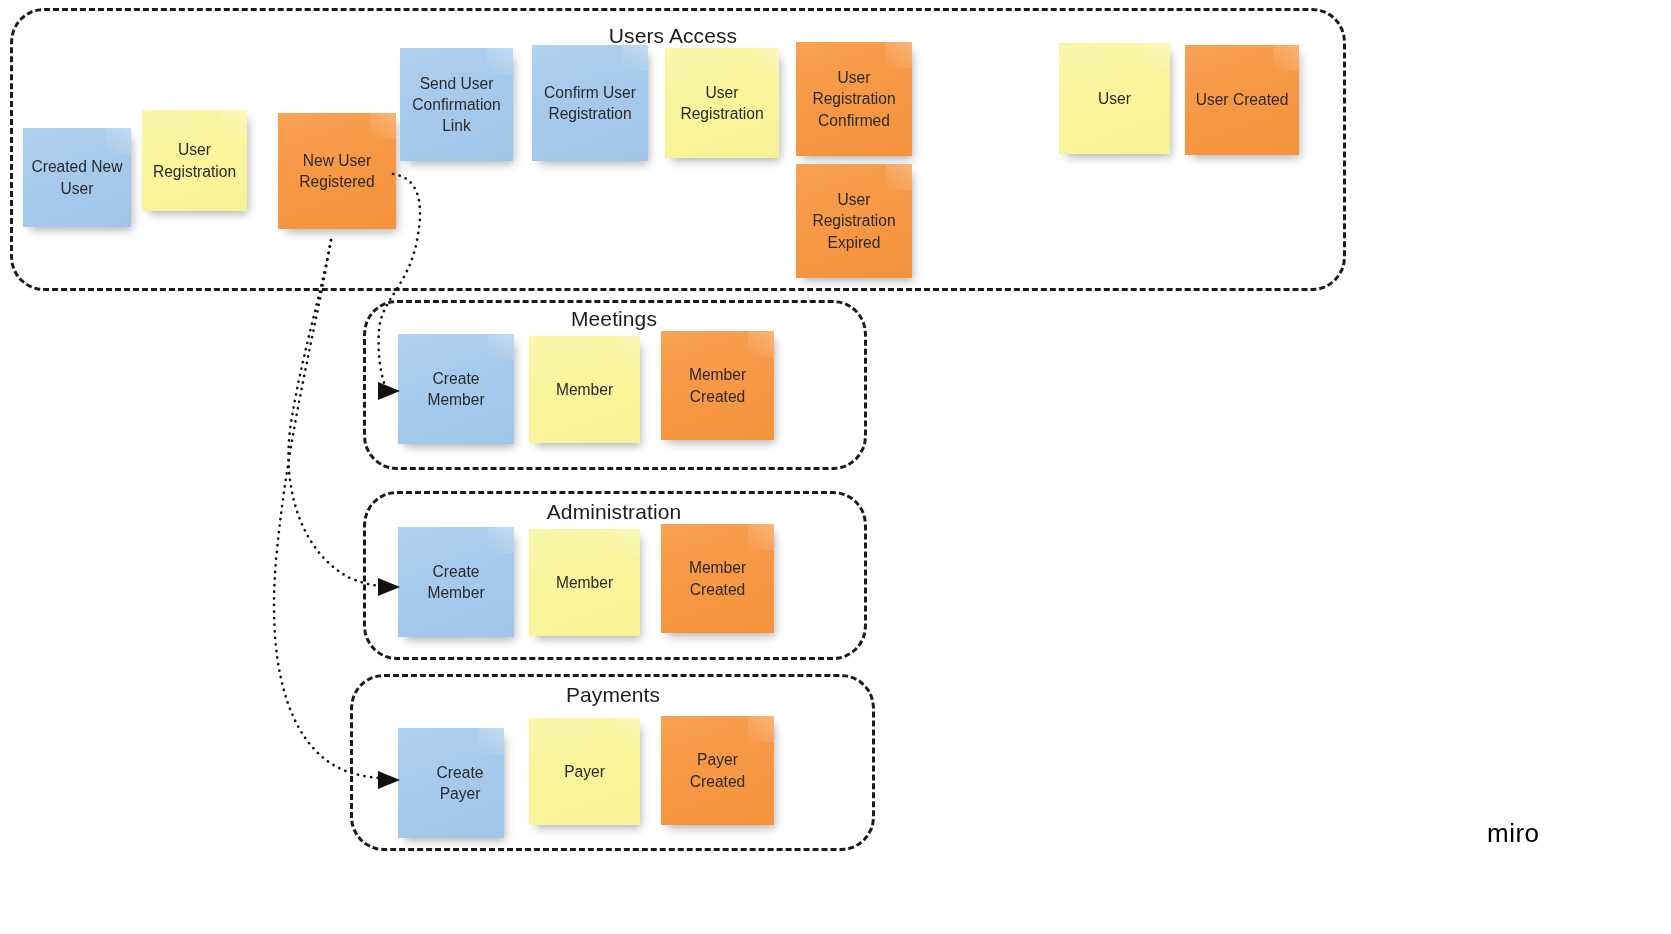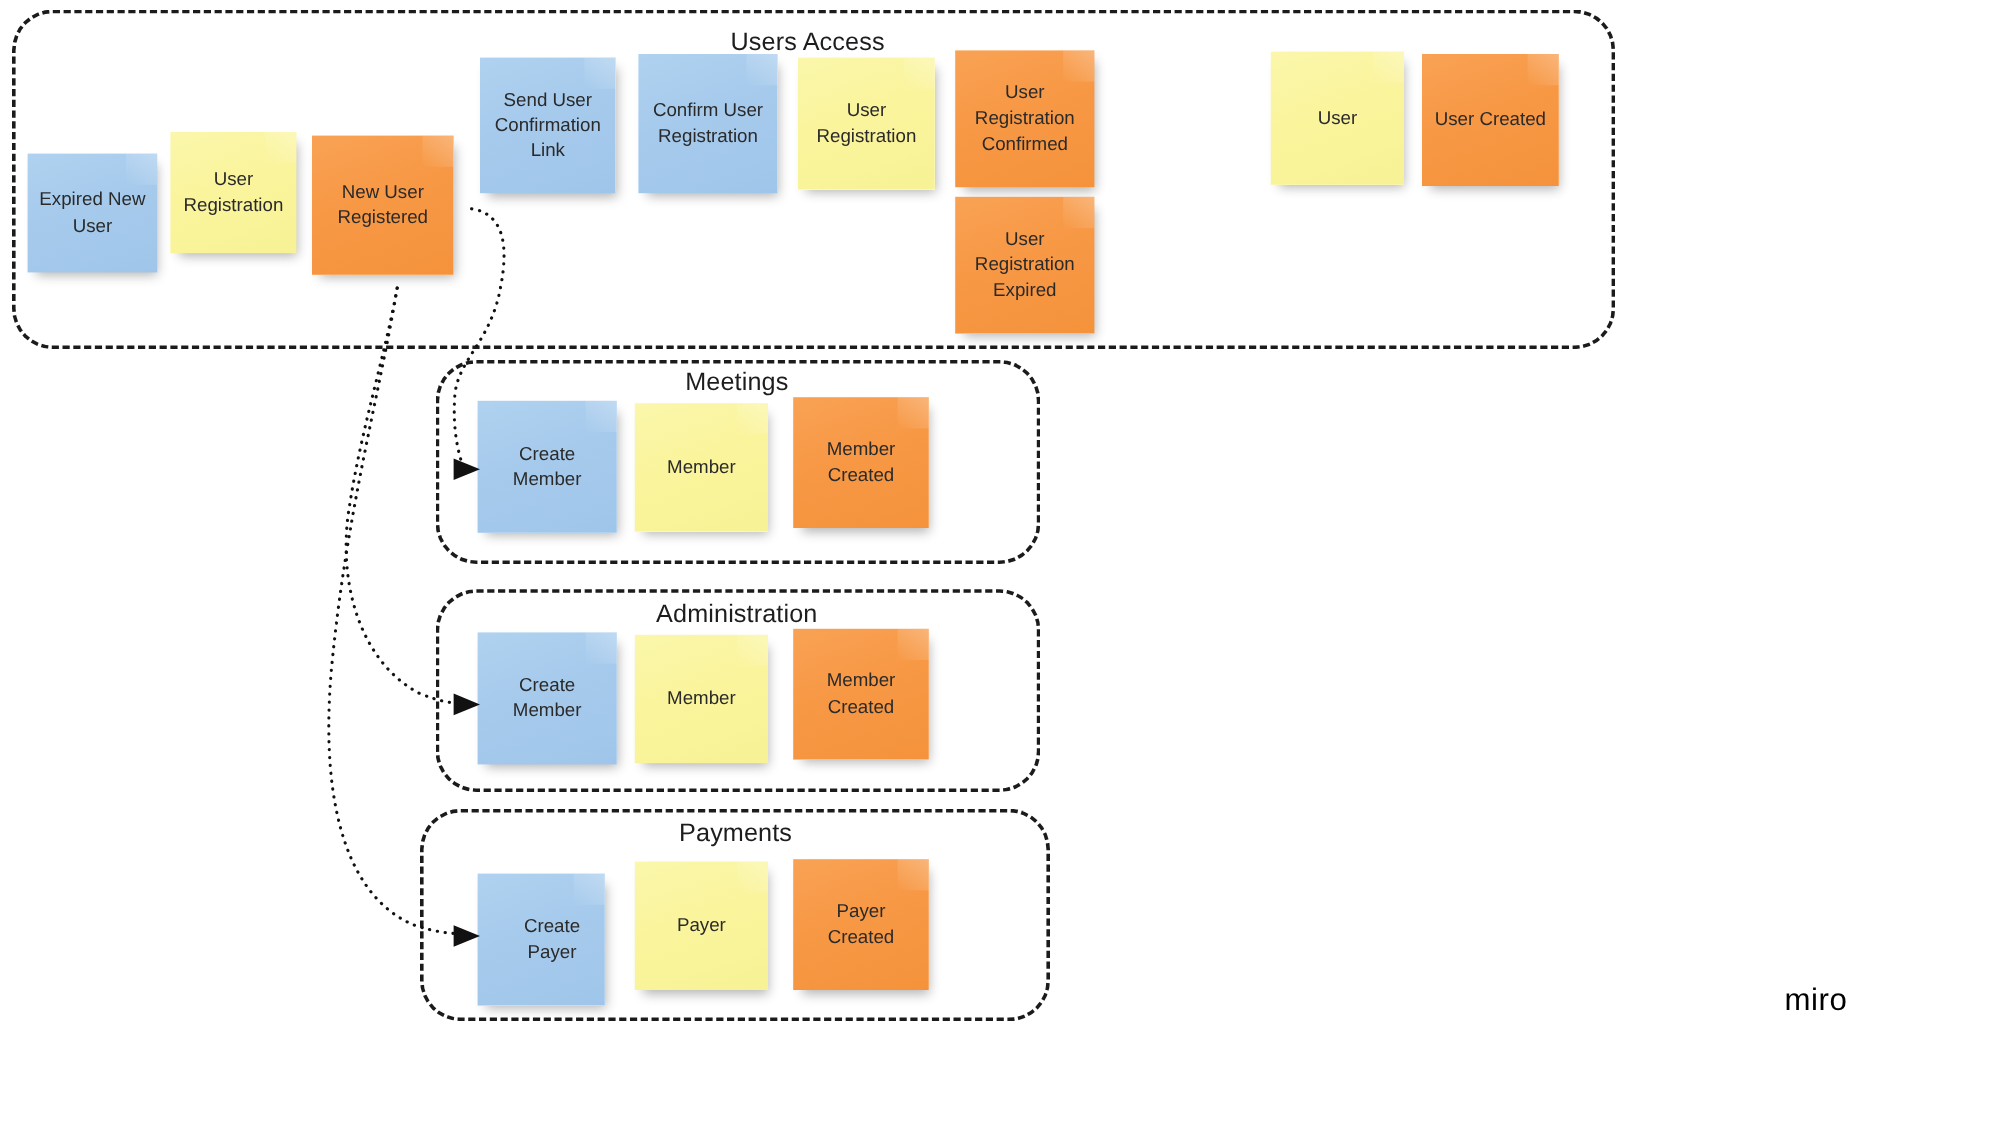--- a/index.html
+++ b/index.html
@@ -95,25 +95,25 @@
   }
 </style>
 </head>
 <body>
 
 <div id="board">
 
   <div class="group" style="left:10px; top:8px; width:1336px; height:283px;"></div>
   <div class="group-title" style="left:673px; top:24px;">Users Access</div>
 
-  <div class="note blue" style="left:23px;  top:128px; width:108px; height:99px;">Expired New
+  <div class="note blue" style="left:23px;  top:128px; width:108px; height:99px;">Created New
 User</div>
   <div class="note yellow" style="left:142px; top:110px; width:105px; height:101px;">User
 Registration</div>
-  <div class="note orange" style="left:260px; top:113px; width:118px; height:116px;">New User
+  <div class="note orange" style="left:278px; top:113px; width:118px; height:116px;">New User
 Registered</div>
   <div class="note blue" style="left:400px; top:48px;  width:113px; height:113px;">Send User
 Confirmation
 Link</div>
   <div class="note blue" style="left:532px; top:45px;  width:116px; height:116px;">Confirm User
 Registration</div>
   <div class="note yellow" style="left:665px; top:48px;  width:114px; height:110px;">User
 Registration</div>
   <div class="note orange" style="left:796px; top:42px;  width:116px; height:114px;">User
 Registration

